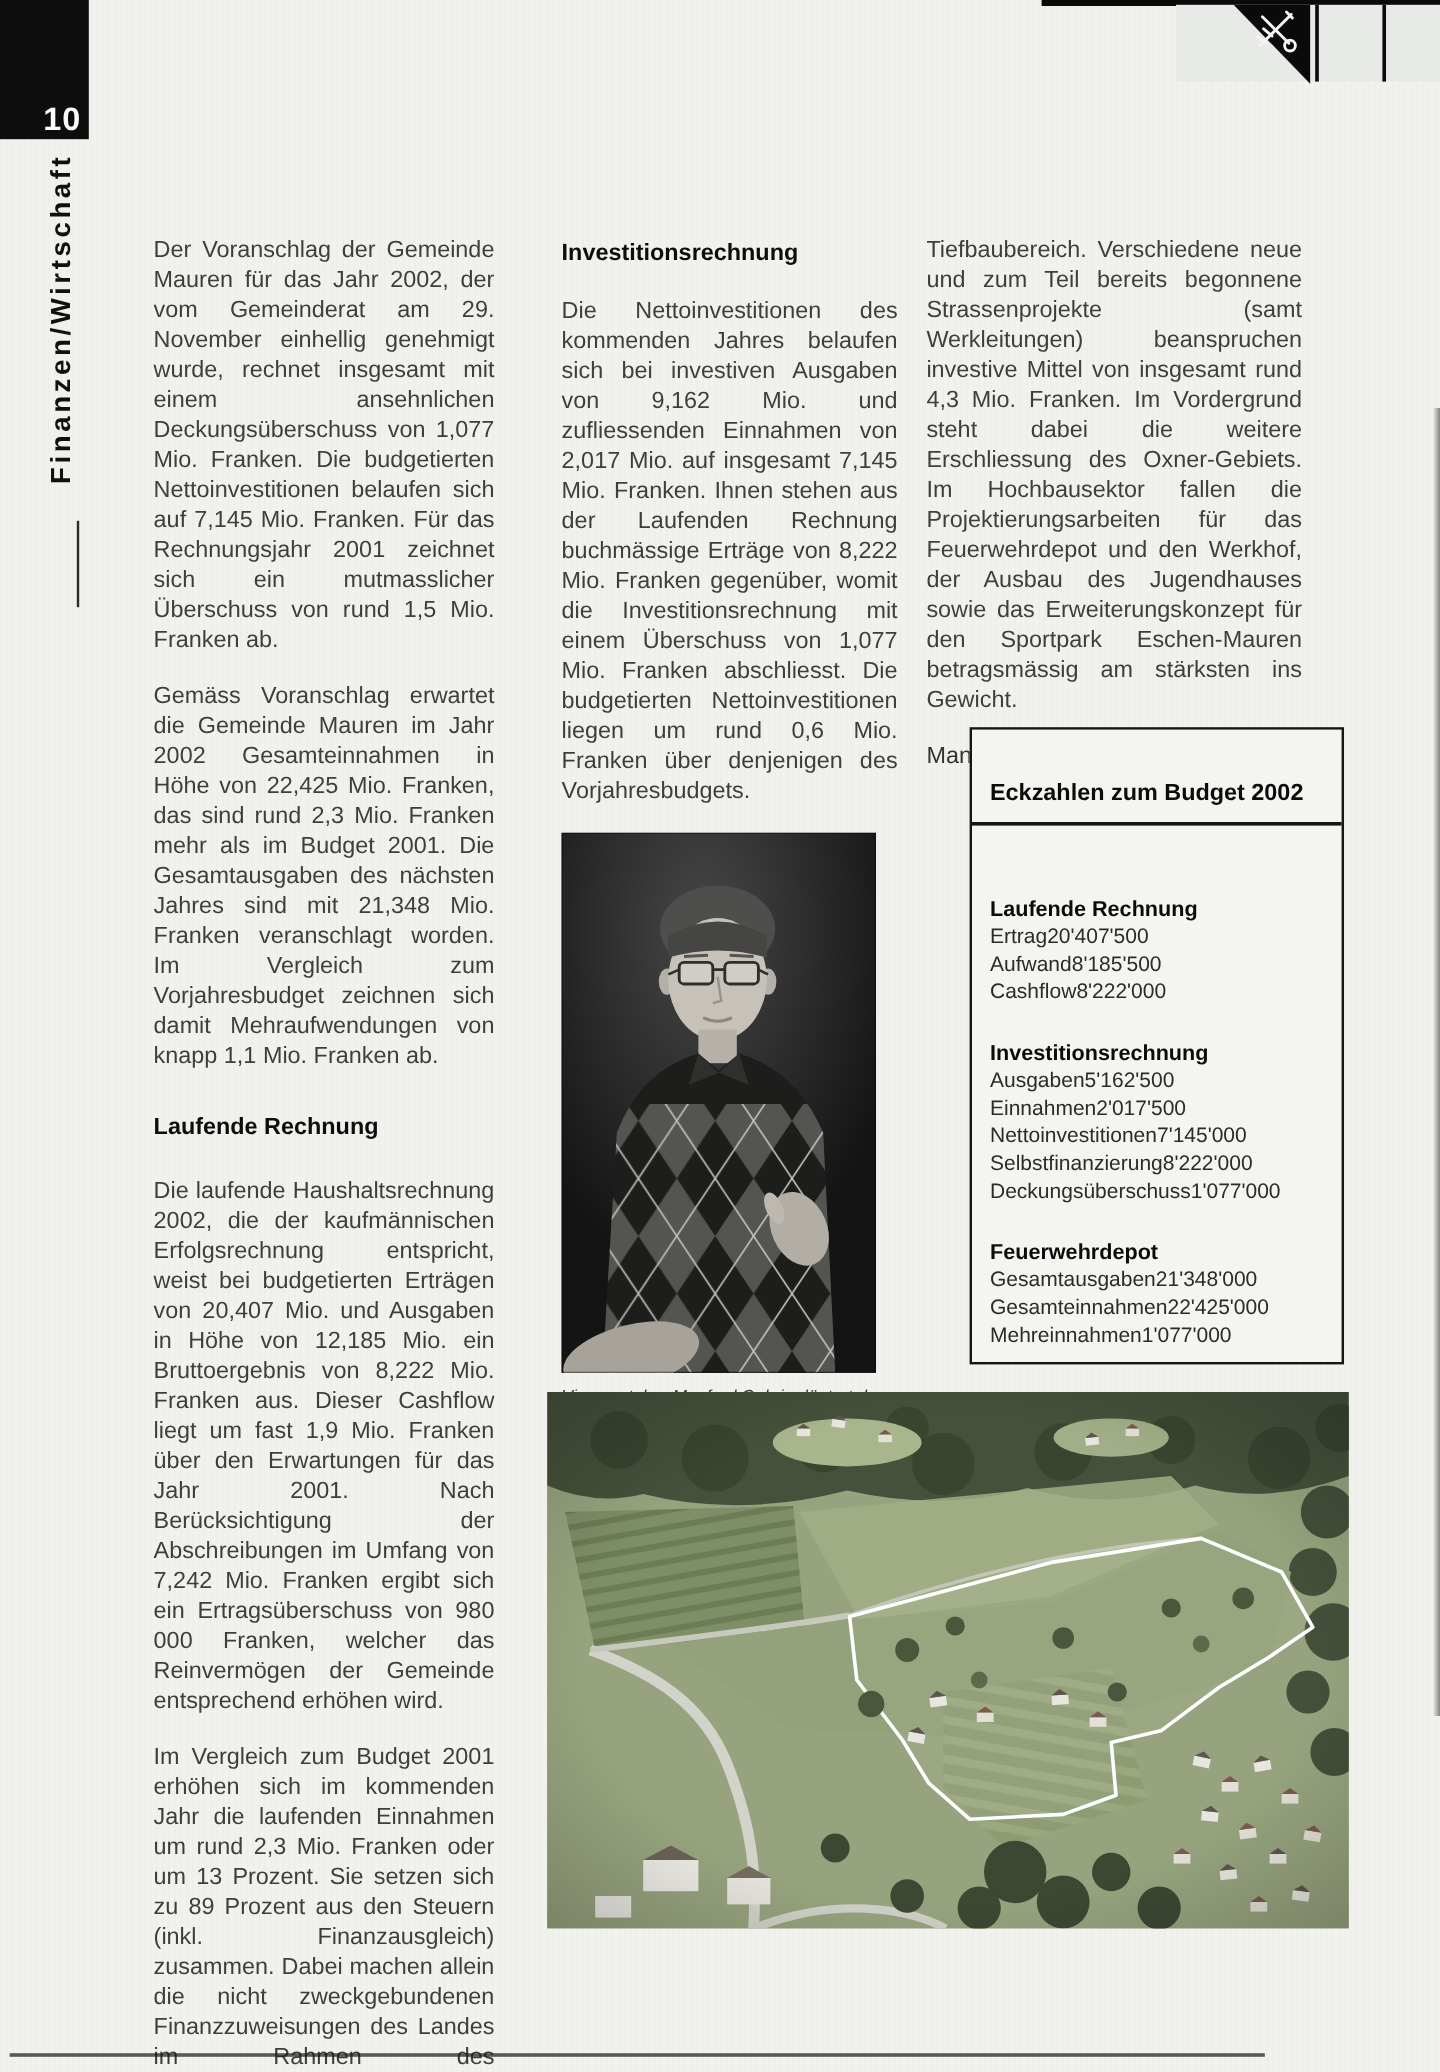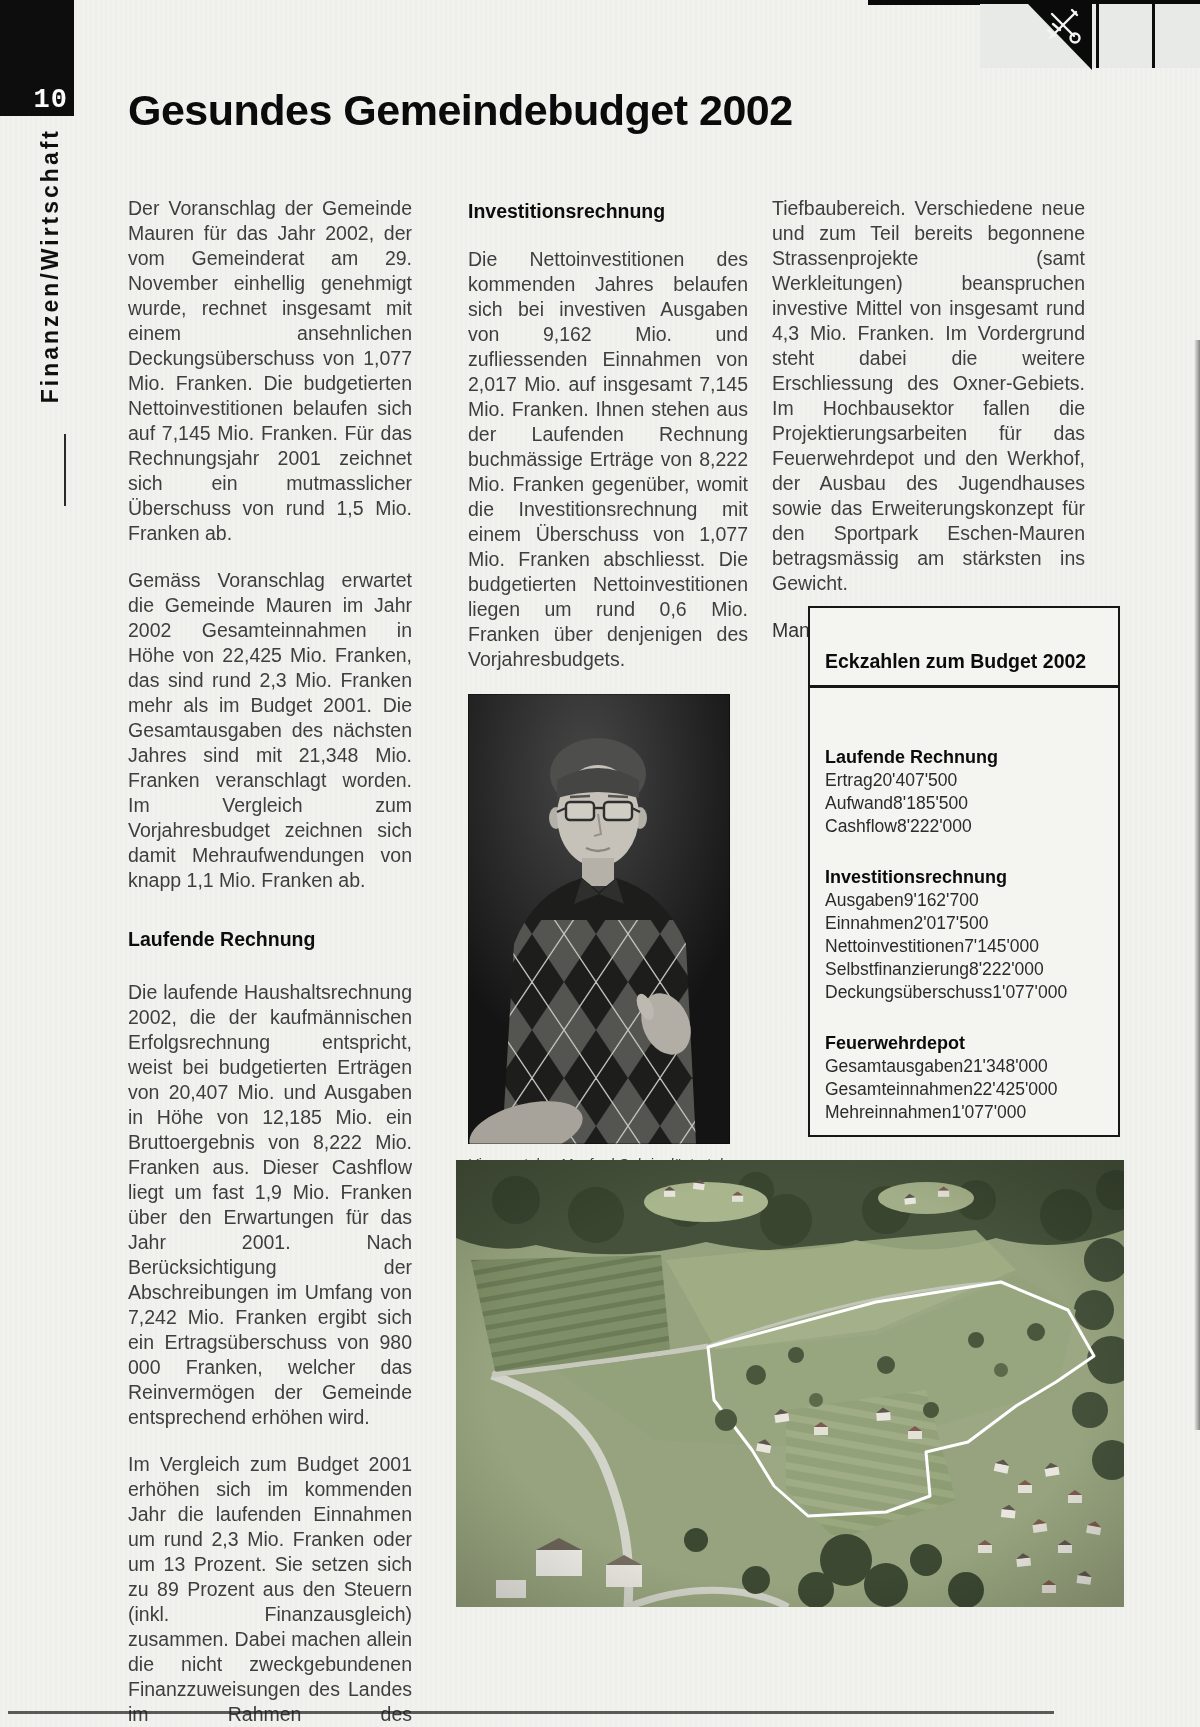--- a/index.html
+++ b/index.html
@@ -3,21 +3,21 @@
 <meta charset="utf-8">
 <style>
   html,body{margin:0;padding:0;}
   body{width:1200px;height:1727px;background:#dddddd;}
   .page{position:relative;width:1200px;height:1727px;background:#f1f1ee;overflow:hidden;
         font-family:"Liberation Sans",sans-serif;}
   .paper-texture{position:absolute;inset:0;pointer-events:none;
         background:repeating-linear-gradient(90deg,rgba(0,0,0,0.013) 0 2px,rgba(255,255,255,0.015) 2px 5px);}
 
   
-  .black-block{position:absolute;left:0;top:0;width:74px;height:116px;background:#0d0d0d;font-family:Liberation Mono, monospace;}
+  .black-block{position:absolute;left:0;top:0;width:74px;height:116px;background:#0d0d0d;}
   .page-number{position:absolute;right:6px;bottom:1px;color:#fbfbfb;font-size:27px;font-weight:bold;letter-spacing:1px;}
   .vertical-label{position:absolute;left:37px;top:128px;writing-mode:vertical-rl;transform:rotate(180deg);
         font-size:23px;font-weight:bold;letter-spacing:3px;color:#101010;white-space:nowrap;}
   .vertical-rule{position:absolute;left:64px;top:434px;width:2px;height:72px;background:#2a2a2a;}
 
   
   .top-bar{position:absolute;left:868px;top:0;width:332px;height:5px;background:#0a0a0a;}
   .corner-band{position:absolute;left:980px;top:4px;width:220px;height:64px;background:#e8eae7;}
   .corner-triangle{position:absolute;left:1028px;top:4px;width:64px;height:66px;}
   .corner-line{position:absolute;top:4px;width:3px;height:64px;background:#0c0c0c;}
@@ -87,21 +87,20 @@
       <line x1="24" y1="10" x2="46" y2="32"></line>
       <circle cx="47" cy="34" r="4.5"></circle>
       <line x1="20" y1="26" x2="27" y2="32"></line>
       <line x1="25" y1="20" x2="32" y2="26"></line>
       <line x1="44" y1="6" x2="49" y2="11"></line>
     </g>
   </svg>
   <div class="corner-line l1"></div>
   <div class="corner-line l2"></div>
 
-  <h1 class="title">Gesundes Gemeindebudget 2002</h1>
 
   <div class="col col1">
     <p>Der Voranschlag der Gemeinde Mauren für das Jahr 2002, der vom Gemeinderat am 29. November einhellig genehmigt wurde, rechnet insgesamt mit einem ansehnlichen Deckungsüberschuss von 1,077 Mio. Franken. Die budgetierten Nettoinvestitionen belaufen sich auf 7,145 Mio. Franken. Für das Rechnungsjahr 2001 zeichnet sich ein mutmasslicher Überschuss von rund 1,5 Mio. Franken ab.</p>
     <p>Gemäss Voranschlag erwartet die Gemeinde Mauren im Jahr 2002 Gesamteinnahmen in Höhe von 22,425 Mio. Franken, das sind rund 2,3 Mio. Franken mehr als im Budget 2001. Die Gesamtausgaben des nächsten Jahres sind mit 21,348 Mio. Franken veranschlagt worden. Im Vergleich zum Vorjahresbudget zeichnen sich damit Mehraufwendungen von knapp 1,1 Mio. Franken ab.</p>
     <h3 class="subhead">Laufende Rechnung</h3>
     <p>Die laufende Haushaltsrechnung 2002, die der kaufmännischen Erfolgsrechnung entspricht, weist bei budgetierten Erträgen von 20,407 Mio. und Ausgaben in Höhe von 12,185 Mio. ein Bruttoergebnis von 8,222 Mio. Franken aus. Dieser Cashflow liegt um fast 1,9 Mio. Franken über den Erwartungen für das Jahr 2001. Nach Berücksichtigung der Abschreibungen im Umfang von 7,242 Mio. Franken ergibt sich ein Ertragsüberschuss von 980 000 Franken, welcher das Reinvermögen der Gemeinde entsprechend erhöhen wird.</p>
     <p>Im Vergleich zum Budget 2001 erhöhen sich im kommenden Jahr die laufenden Einnahmen um rund 2,3 Mio. Franken oder um 13 Prozent. Sie setzen sich zu 89 Prozent aus den Steuern (inkl. Finanzausgleich) zusammen. Dabei machen allein die nicht zweckgebundenen Finanzzuweisungen des Landes im Rahmen des Finanzausgleichs einen Anteil von 11,9 Mio. Franken bzw. 58,4 Prozent der laufenden Erträge aus. Die laufenden Ausgaben des Jahres 2002 liegen nur um knapp 0,5 Mio. Franken oder um 4 Prozent über dem Vorjahresbudget. Die Gemeinde Mauren dokumentiert damit ihre permanenten Anstrengungen, die Kostenentwicklung diszipliniert im Griff zu halten.</p>
   </div>
 
   <div class="col col2">
@@ -177,21 +176,21 @@
           </div>
         <div class="brow">
             <span>Cashflow</span>
             <span class="bval">8'222'000</span>
           </div>
       </div>
       <div class="bsec">
         <div class="budget-heading">Investitionsrechnung</div>
         <div class="brow">
             <span>Ausgaben</span>
-            <span class="bval">9'162'700</span>
+            <span class="bval">5'162'500</span>
           </div>
         <div class="brow">
             <span>Einnahmen</span>
             <span class="bval">2'017'500</span>
           </div>
         <div class="brow">
             <span>Nettoinvestitionen</span>
             <span class="bval">7'145'000</span>
           </div>
         <div class="brow">

